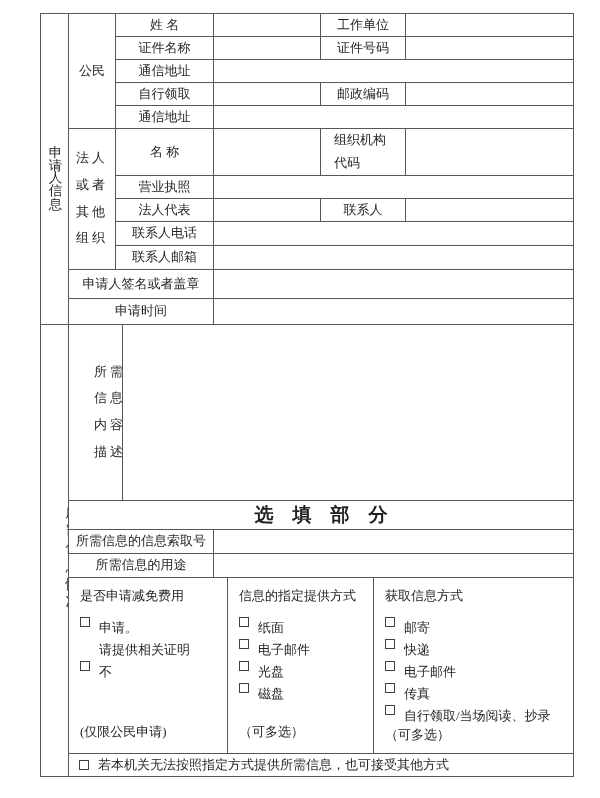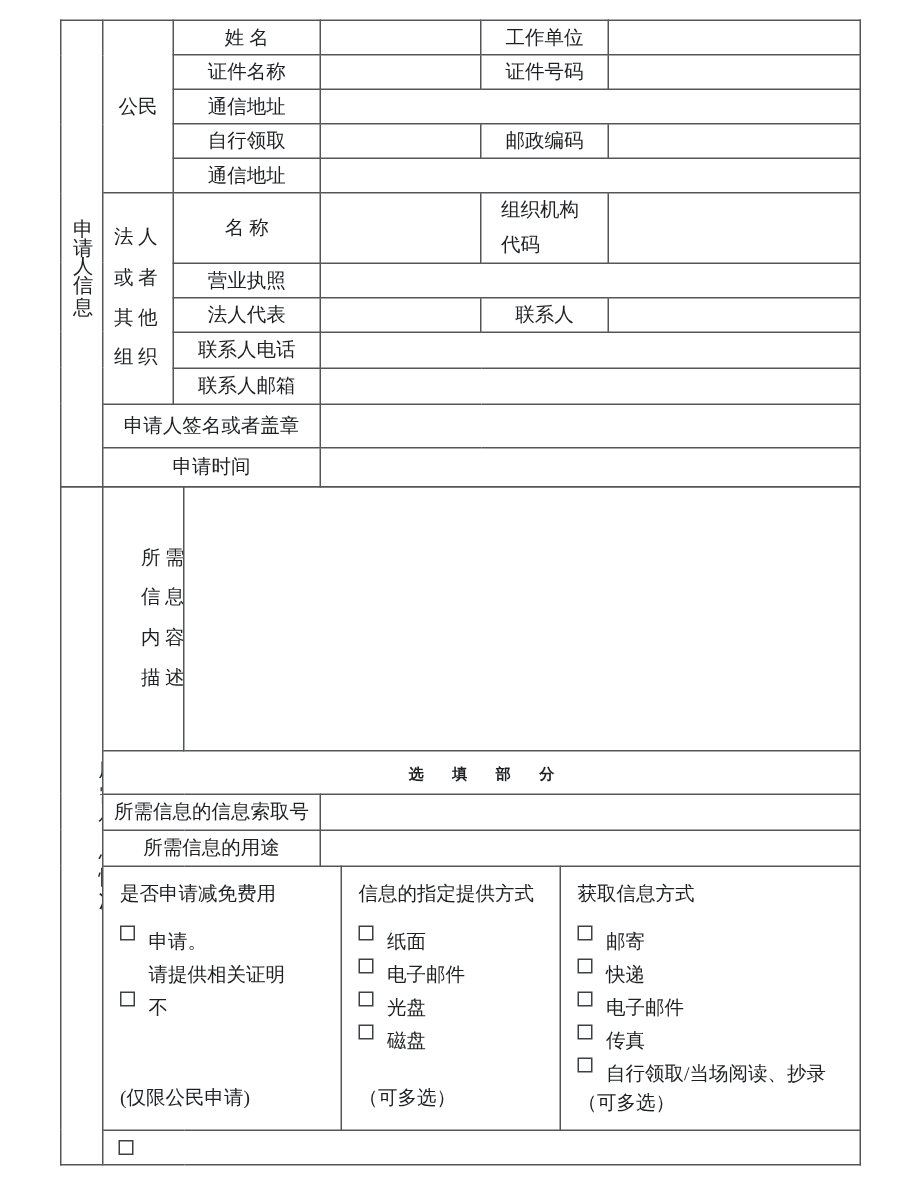--- a/index.html
+++ b/index.html
@@ -57,21 +57,21 @@
     width: 58px;
     line-height: 1.75;
     word-break: break-all;
     text-align: left;
     font-family: Liberation Serif, serif;
   }
   .optional-hdr {
     font-weight: bold;
     letter-spacing: 19px;
     padding-left: 19px;
-    font-size: 10px;
+    font-size: 19px;
     text-align: center;
   }
   
   .panel {
     height: 175px;
     display: flex;
     flex-direction: column;
     align-items: stretch;
     text-align: left;
     padding: 7px 4px 13px 11px;
@@ -282,20 +282,21 @@
               <span>自行领取/当场阅读、抄录</span>
             </div>
             <div class="footnote">（可多选）</div>
           </div>
         </td>
       </tr>
       <tr class="h23">
         <td colspan="5">
           <div class="lastrow-inner">
             <span class="cb"></span>
+            <span>若本机关无法按照指定方式提供所需信息，也可接受其他方式</span>
           </div>
         </td>
       </tr>
     </tbody>
       </table>
 
   </div>
 </div>
 
 </body></html>

